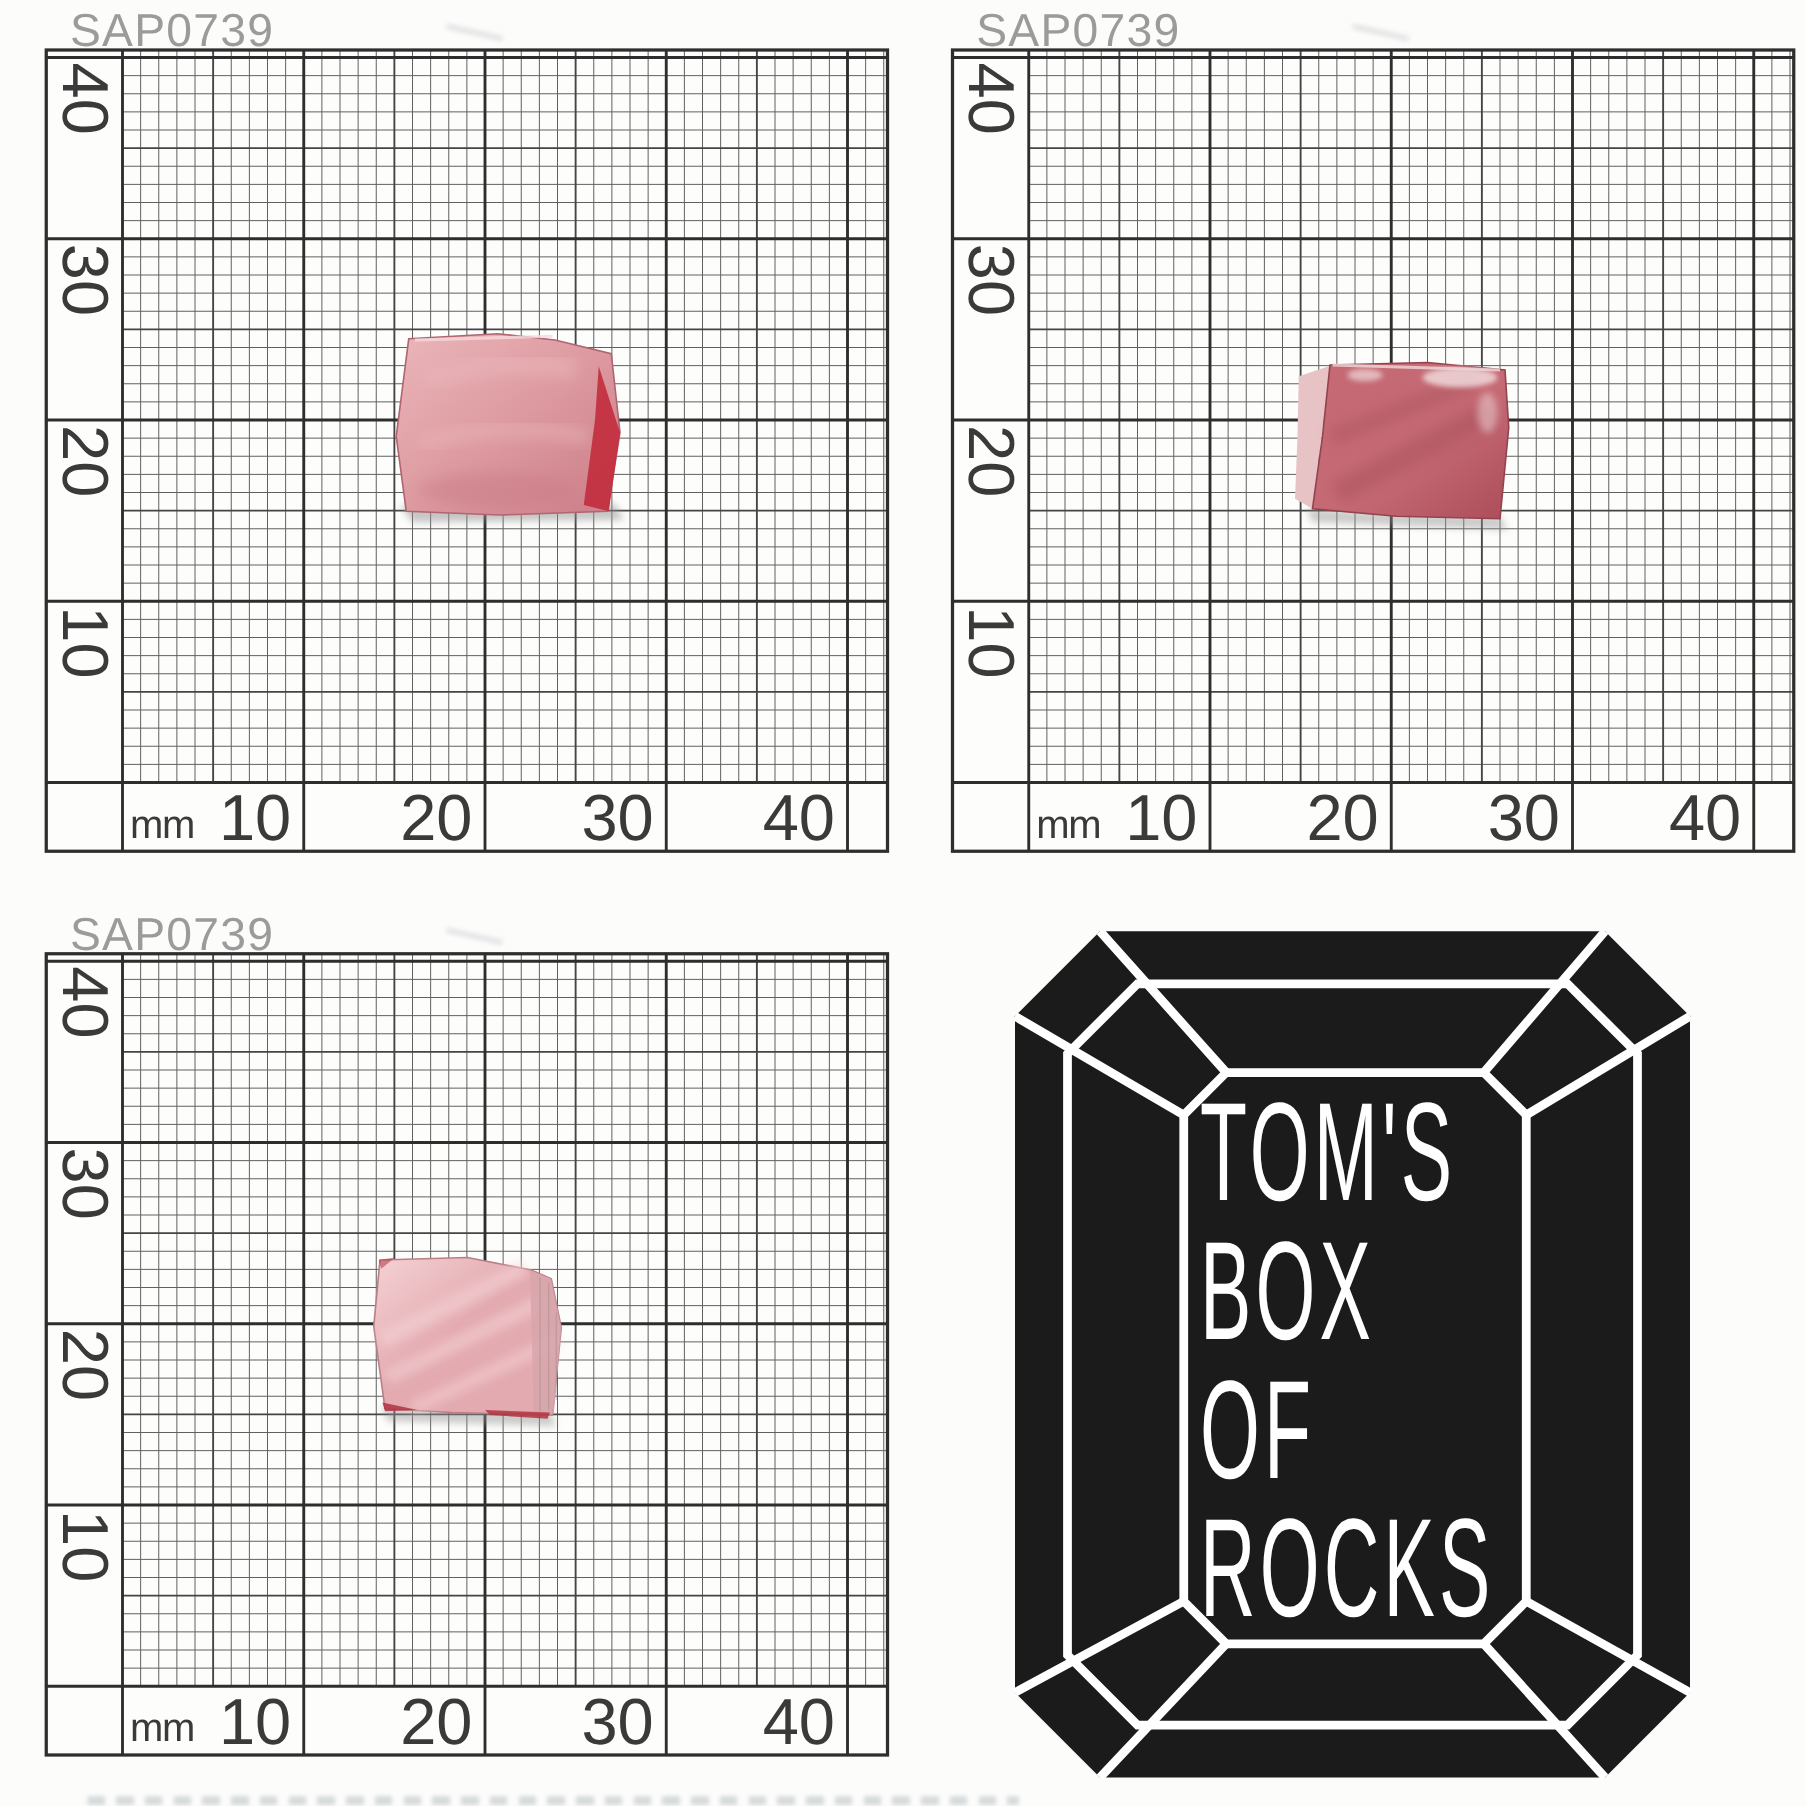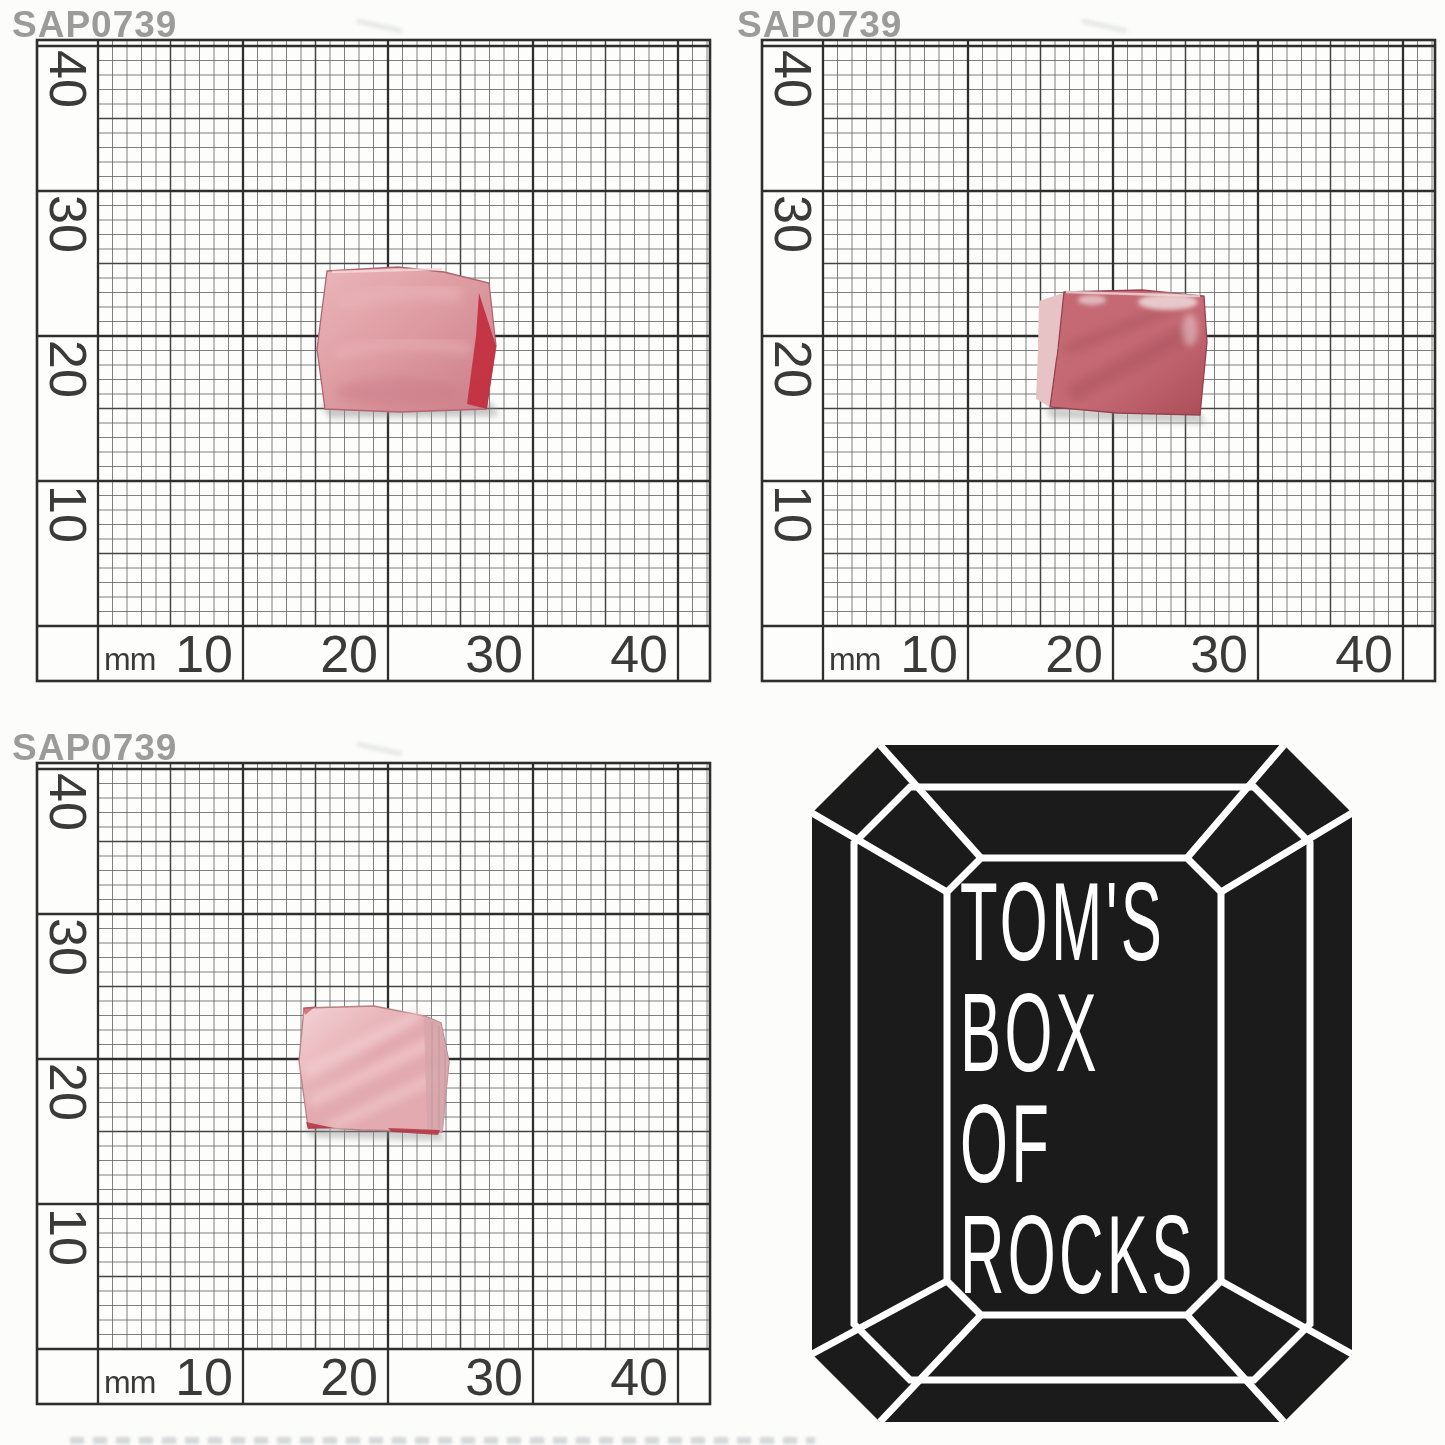--- a/index.html
+++ b/index.html
@@ -6,26 +6,27 @@
   .canvas{
     position:relative;
     width:1445px;height:1445px;
     background:#fcfcfb;
     overflow:hidden;
     font-family:"Liberation Sans", sans-serif;
   }
   .stage{position:absolute;left:0;top:0;}
   .wm{
     position:absolute;
-    font-weight:bold;
+    font-weight:normal;
     font-size:37px;
     letter-spacing:1px;
     color:#9b9b9b;
     user-select:none;
     line-height:1;
+    margin-left:44px;
   }
   .cutoff-strip{
     position:absolute;
     left:70px;top:1437px;width:745px;height:7px;
     background:repeating-linear-gradient(90deg,
       rgba(150,162,164,.38) 0 14px, rgba(150,162,164,0) 14px 23px);
     filter:blur(1.5px);
   }
 </style>
 </head>

